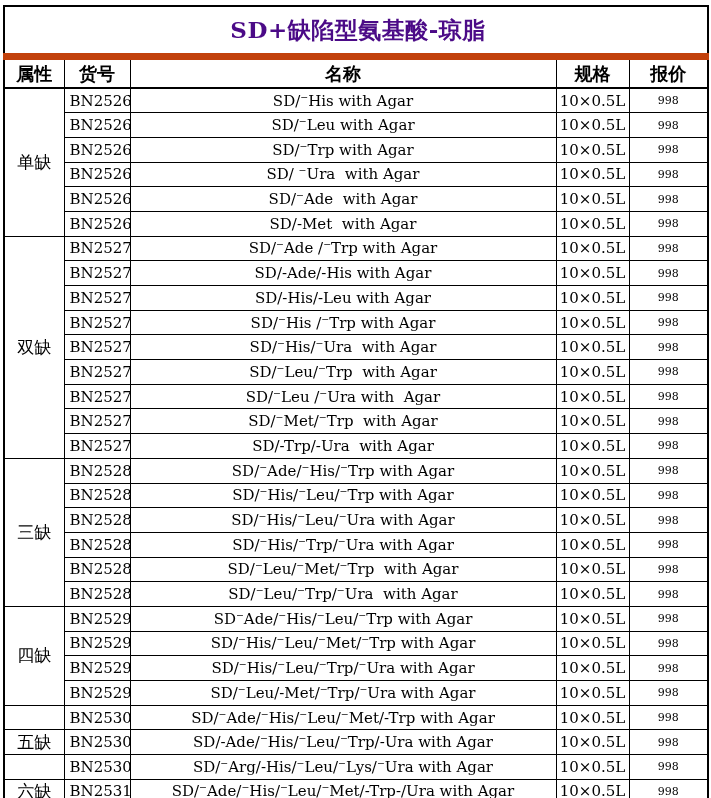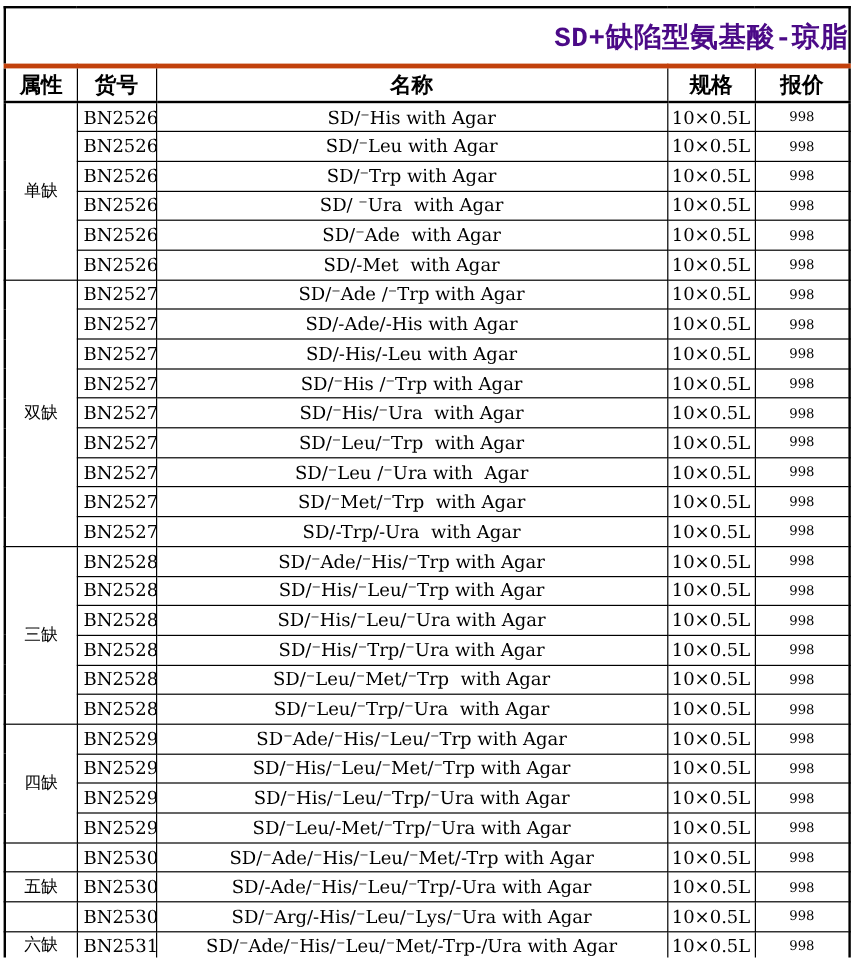--- a/index.html
+++ b/index.html
@@ -19,24 +19,23 @@
   }
   .sheet td, .sheet th {
     border: 1px solid #000;
     padding: 0;
     overflow: hidden;
     background: #fff;
   }
   
   tr.title-row td {
     height: 46px;
-    border-bottom: 4px solid #c2410c;
-    text-align: right;
-    vertical-align: middle;
-    font-family: Liberation Mono, monospace;
+    border-bottom: 7px solid #c2410c;
+    text-align: center;
+    vertical-align: middle;
   }
   .doc-title {
     display: inline-block;
     padding-left: 4px;
     font-size: 23px;
     font-weight: bold;
     color: #4b0a87;
     letter-spacing: 0.5px;
   }
   
@@ -47,21 +46,21 @@
     text-align: center;
     vertical-align: middle;
     border-bottom: 2px solid #000;
     margin-top: 24px;
   }
   
   tr.data { height: 24.7px; }
   td.attr {
     text-align: center;
     vertical-align: middle;
-    font-size: 14px;
+    font-size: 17px;
   }
   td.code {
     text-align: left;
     vertical-align: middle;
     font-size: 15px;
     padding-left: 5px;
     white-space: pre;
   }
   td.pname {
     text-align: center;

